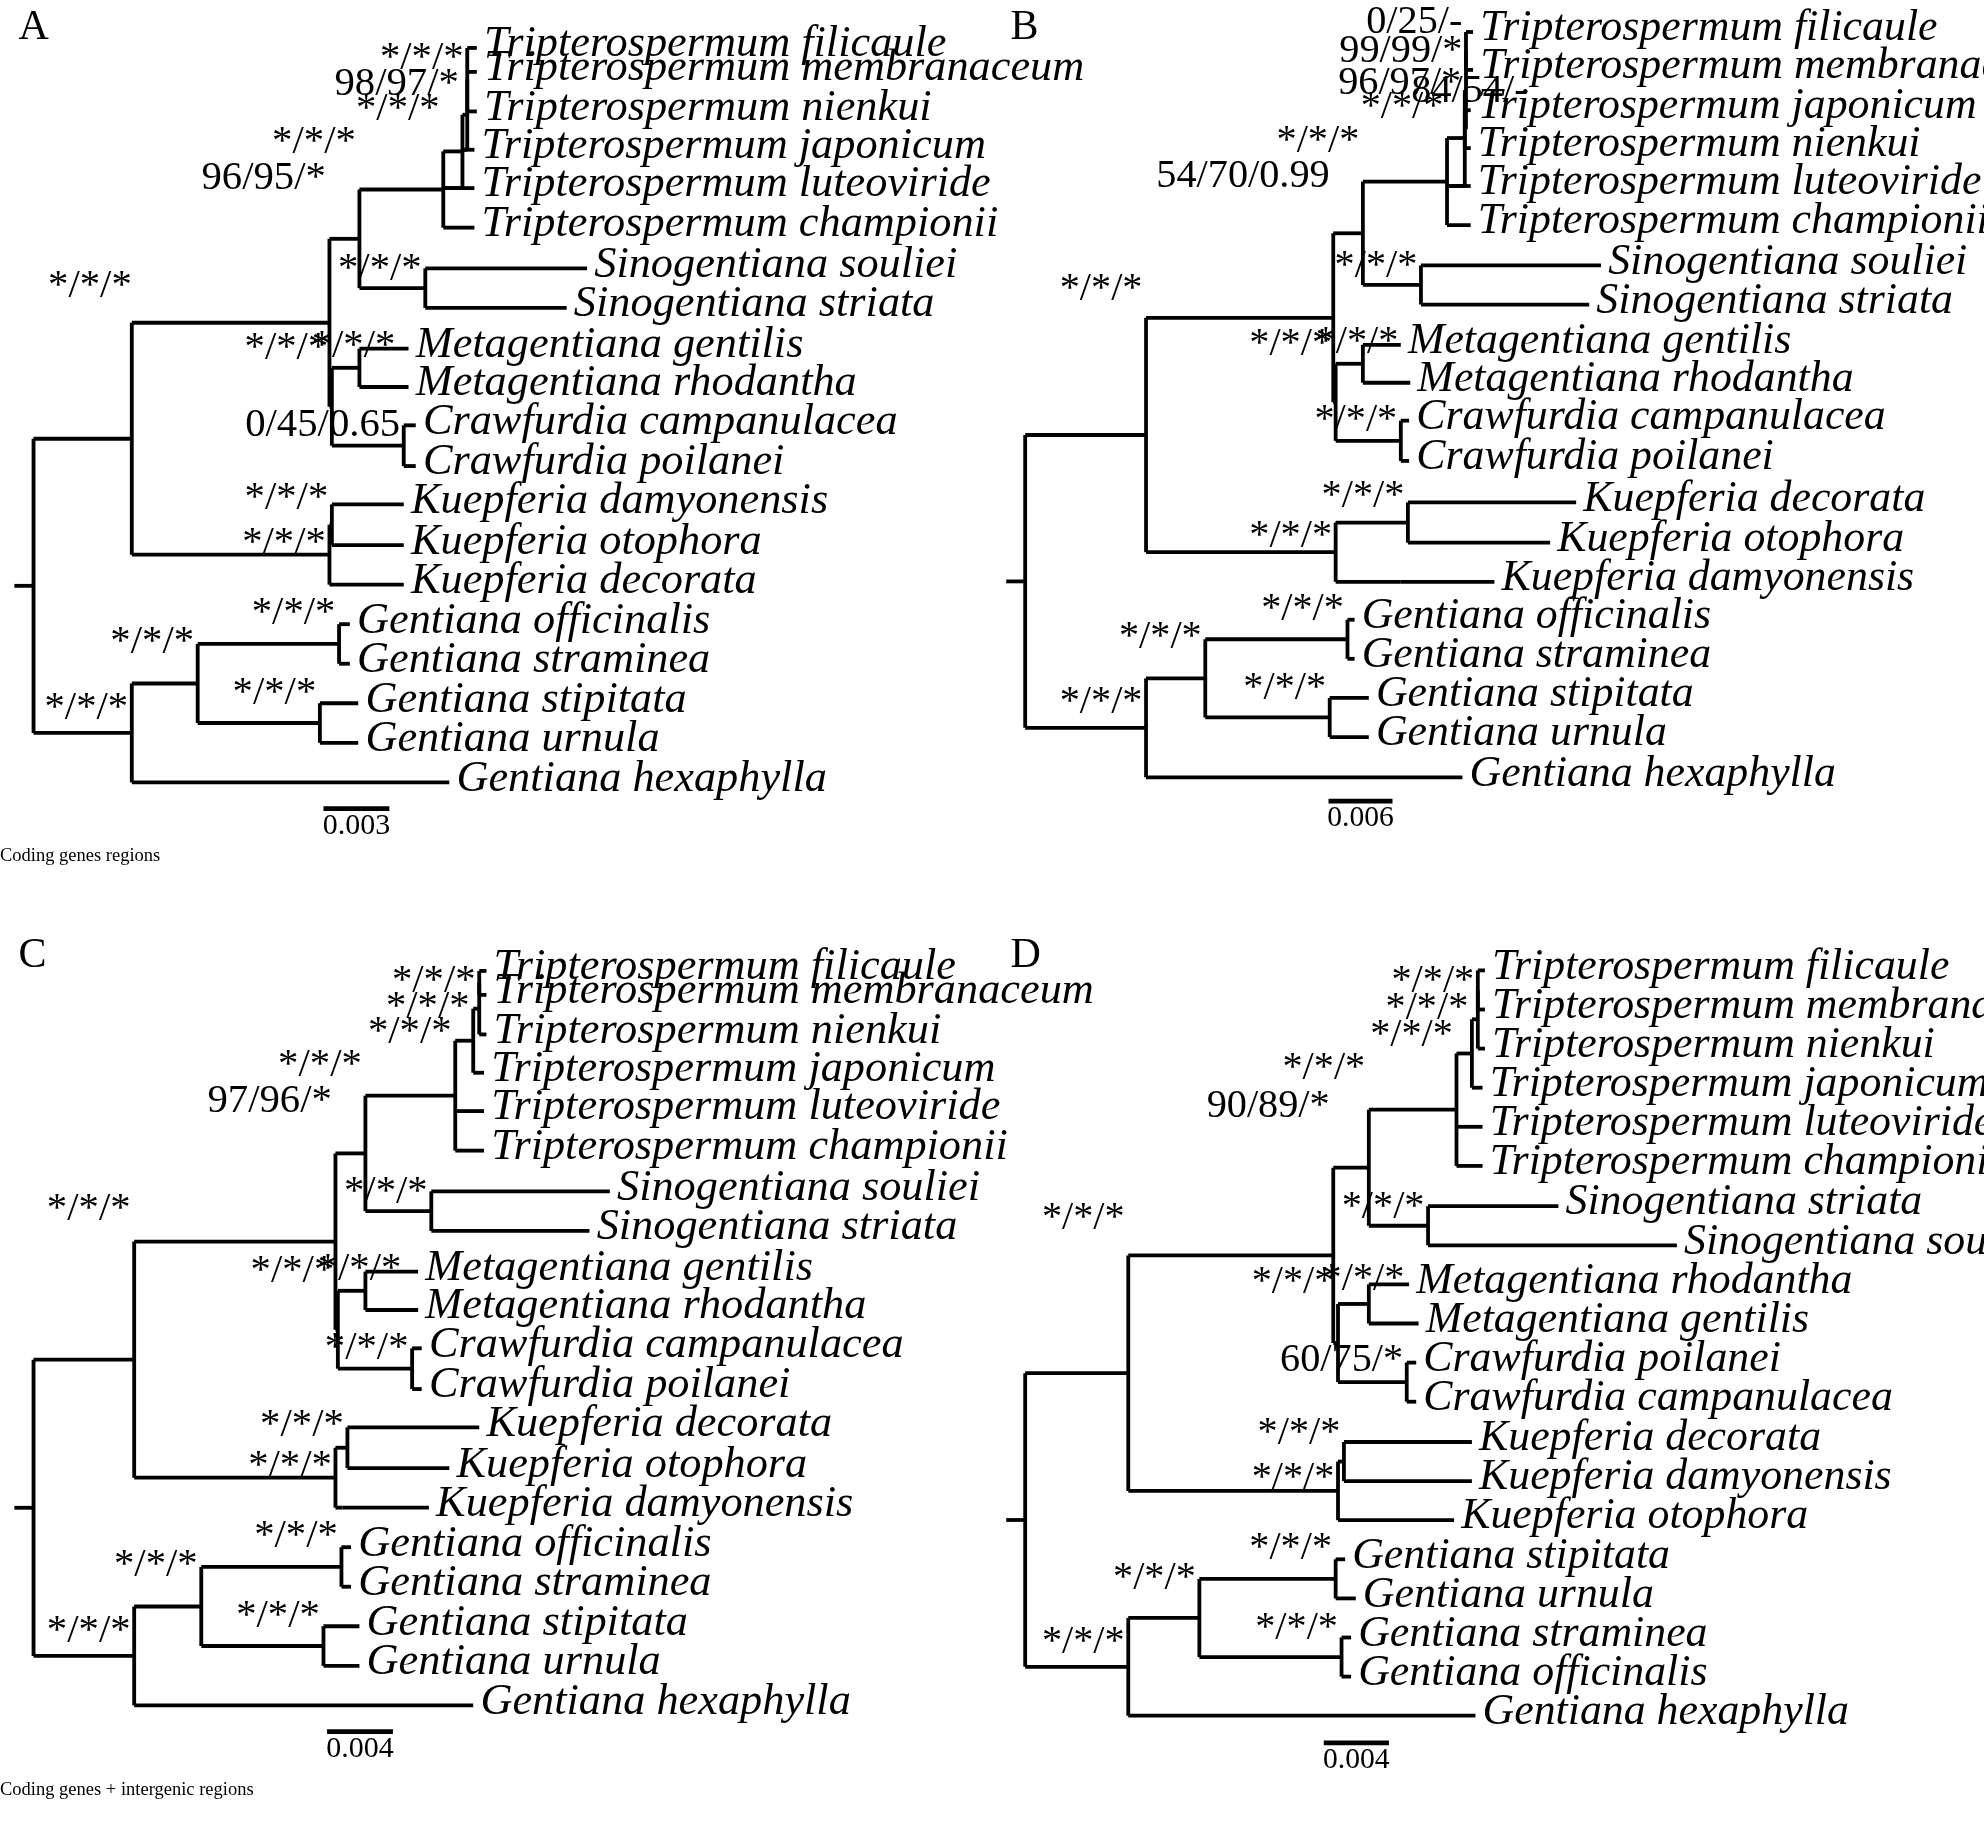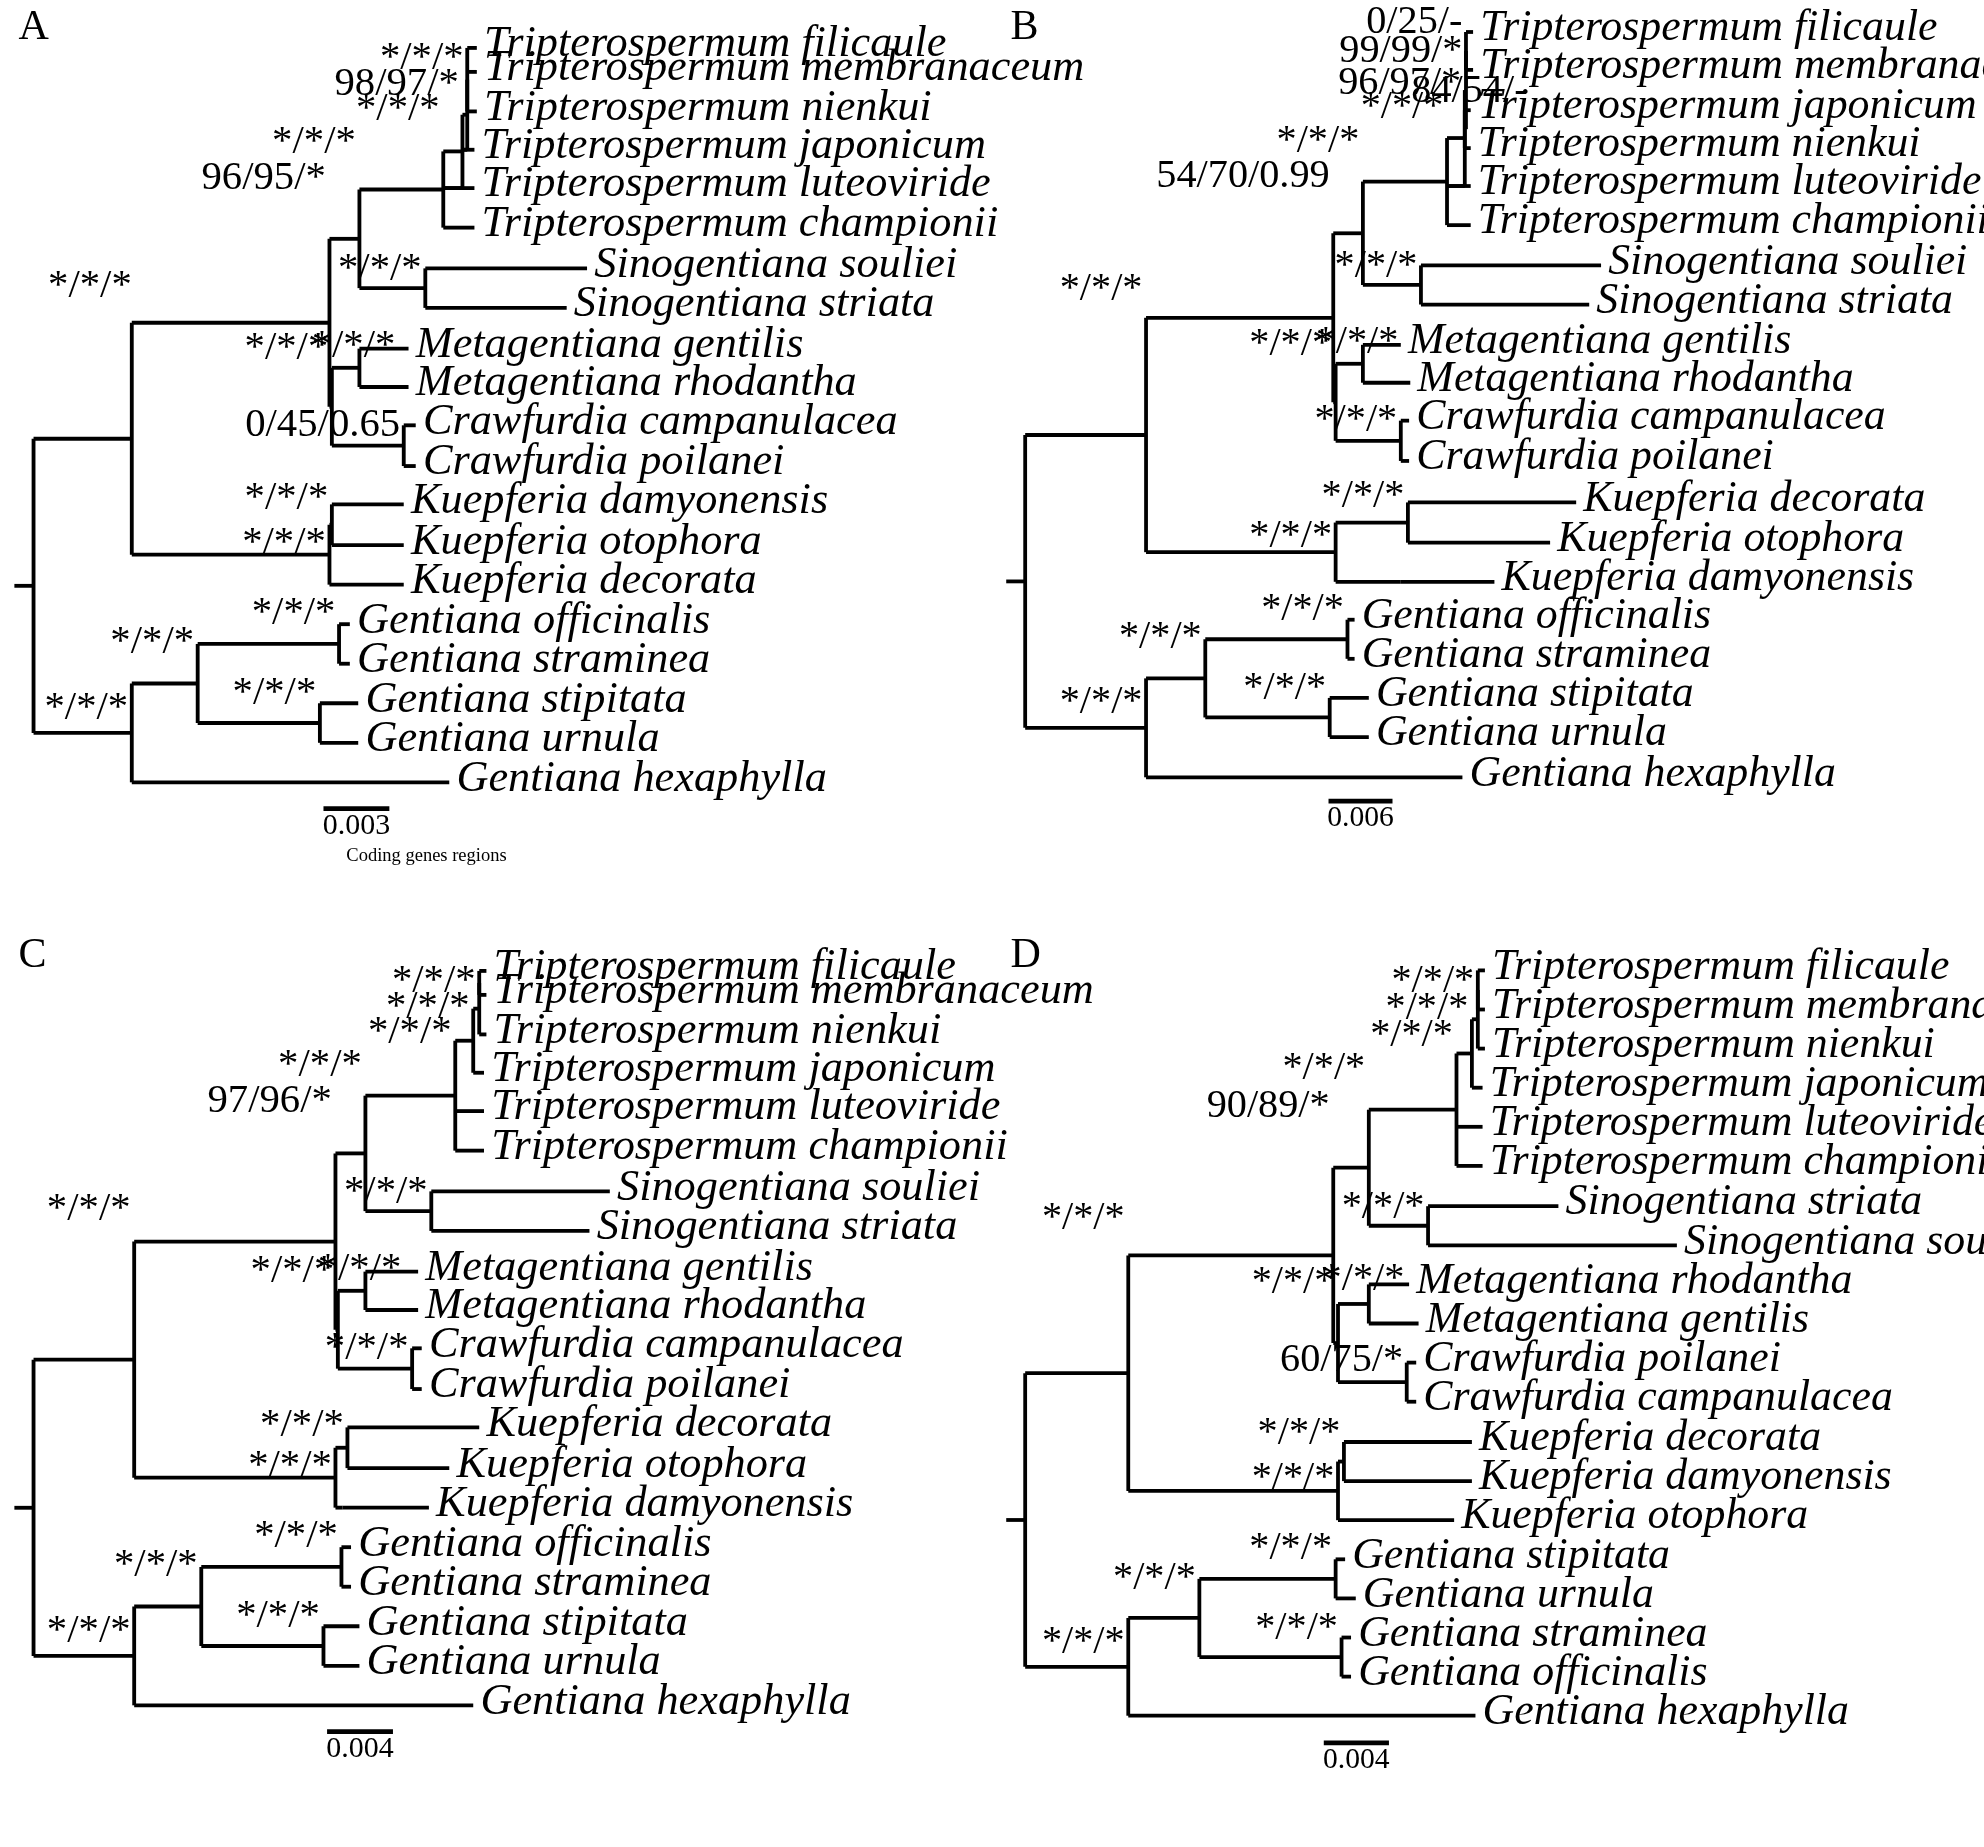--- a/index.html
+++ b/index.html
@@ -8,21 +8,21 @@
   .panel{position:absolute;}
   .panel-letter{
     position:absolute;
     font-family:"Liberation Serif",serif;
     font-size:42px;
     line-height:1;
     color:#000;
   }
   .panel-caption{
     position:absolute;
-    text-align:center;
+    text-align:left;
     font-family:"Liberation Serif",serif;
     font-size:18.5px;
     color:#000;
     white-space:nowrap;
   }
   svg{display:block;overflow:visible;}
   .tip-label{
     font-family:"Liberation Serif",serif;
     font-style:italic;
     font-size:37px;
@@ -406,20 +406,21 @@
         <text x="341" y="364" class="support-label">*/*/*</text>
         <text x="277" y="462" class="support-label">*/*/*</text>
         <text x="287" y="428" class="support-label">*/*/*</text>
         <text x="109" y="600" class="support-label">*/*/*</text>
         <text x="165" y="545" class="support-label">*/*/*</text>
         <text x="282" y="521" class="support-label">*/*/*</text>
         <text x="267" y="588" class="support-label">*/*/*</text>
         <line x1="273" y1="675" x2="328" y2="675" class="scalebar"></line>
         <text x="300.5" y="696" class="scale-text">0.004</text>
       </svg>
+      <div class="panel-caption" style="left: 0px; width: 853px; top: 856px;">Coding genes + intergenic regions</div>
     </div>
     <div class="panel" style="left: 992px; top: 923px; width: 992px; height: 924px;">
       <div class="panel-letter" style="left: 18.5px; top: 8.8px;">D</div>
       <svg width="992" height="865" viewBox="0 0 720 730" preserveAspectRatio="xMinYMin meet">
         <g>
           <line x1="12" y1="503.81640625" x2="28" y2="503.81640625" class="branch"></line>
           <line x1="28" y1="379.8828125" x2="28" y2="627.75" class="branch"></line>
           <line x1="28" y1="379.8828125" x2="115" y2="379.8828125" class="branch"></line>
           <line x1="28" y1="627.75" x2="115" y2="627.75" class="branch"></line>
           <line x1="115" y1="280.515625" x2="115" y2="479.25" class="branch"></line>

